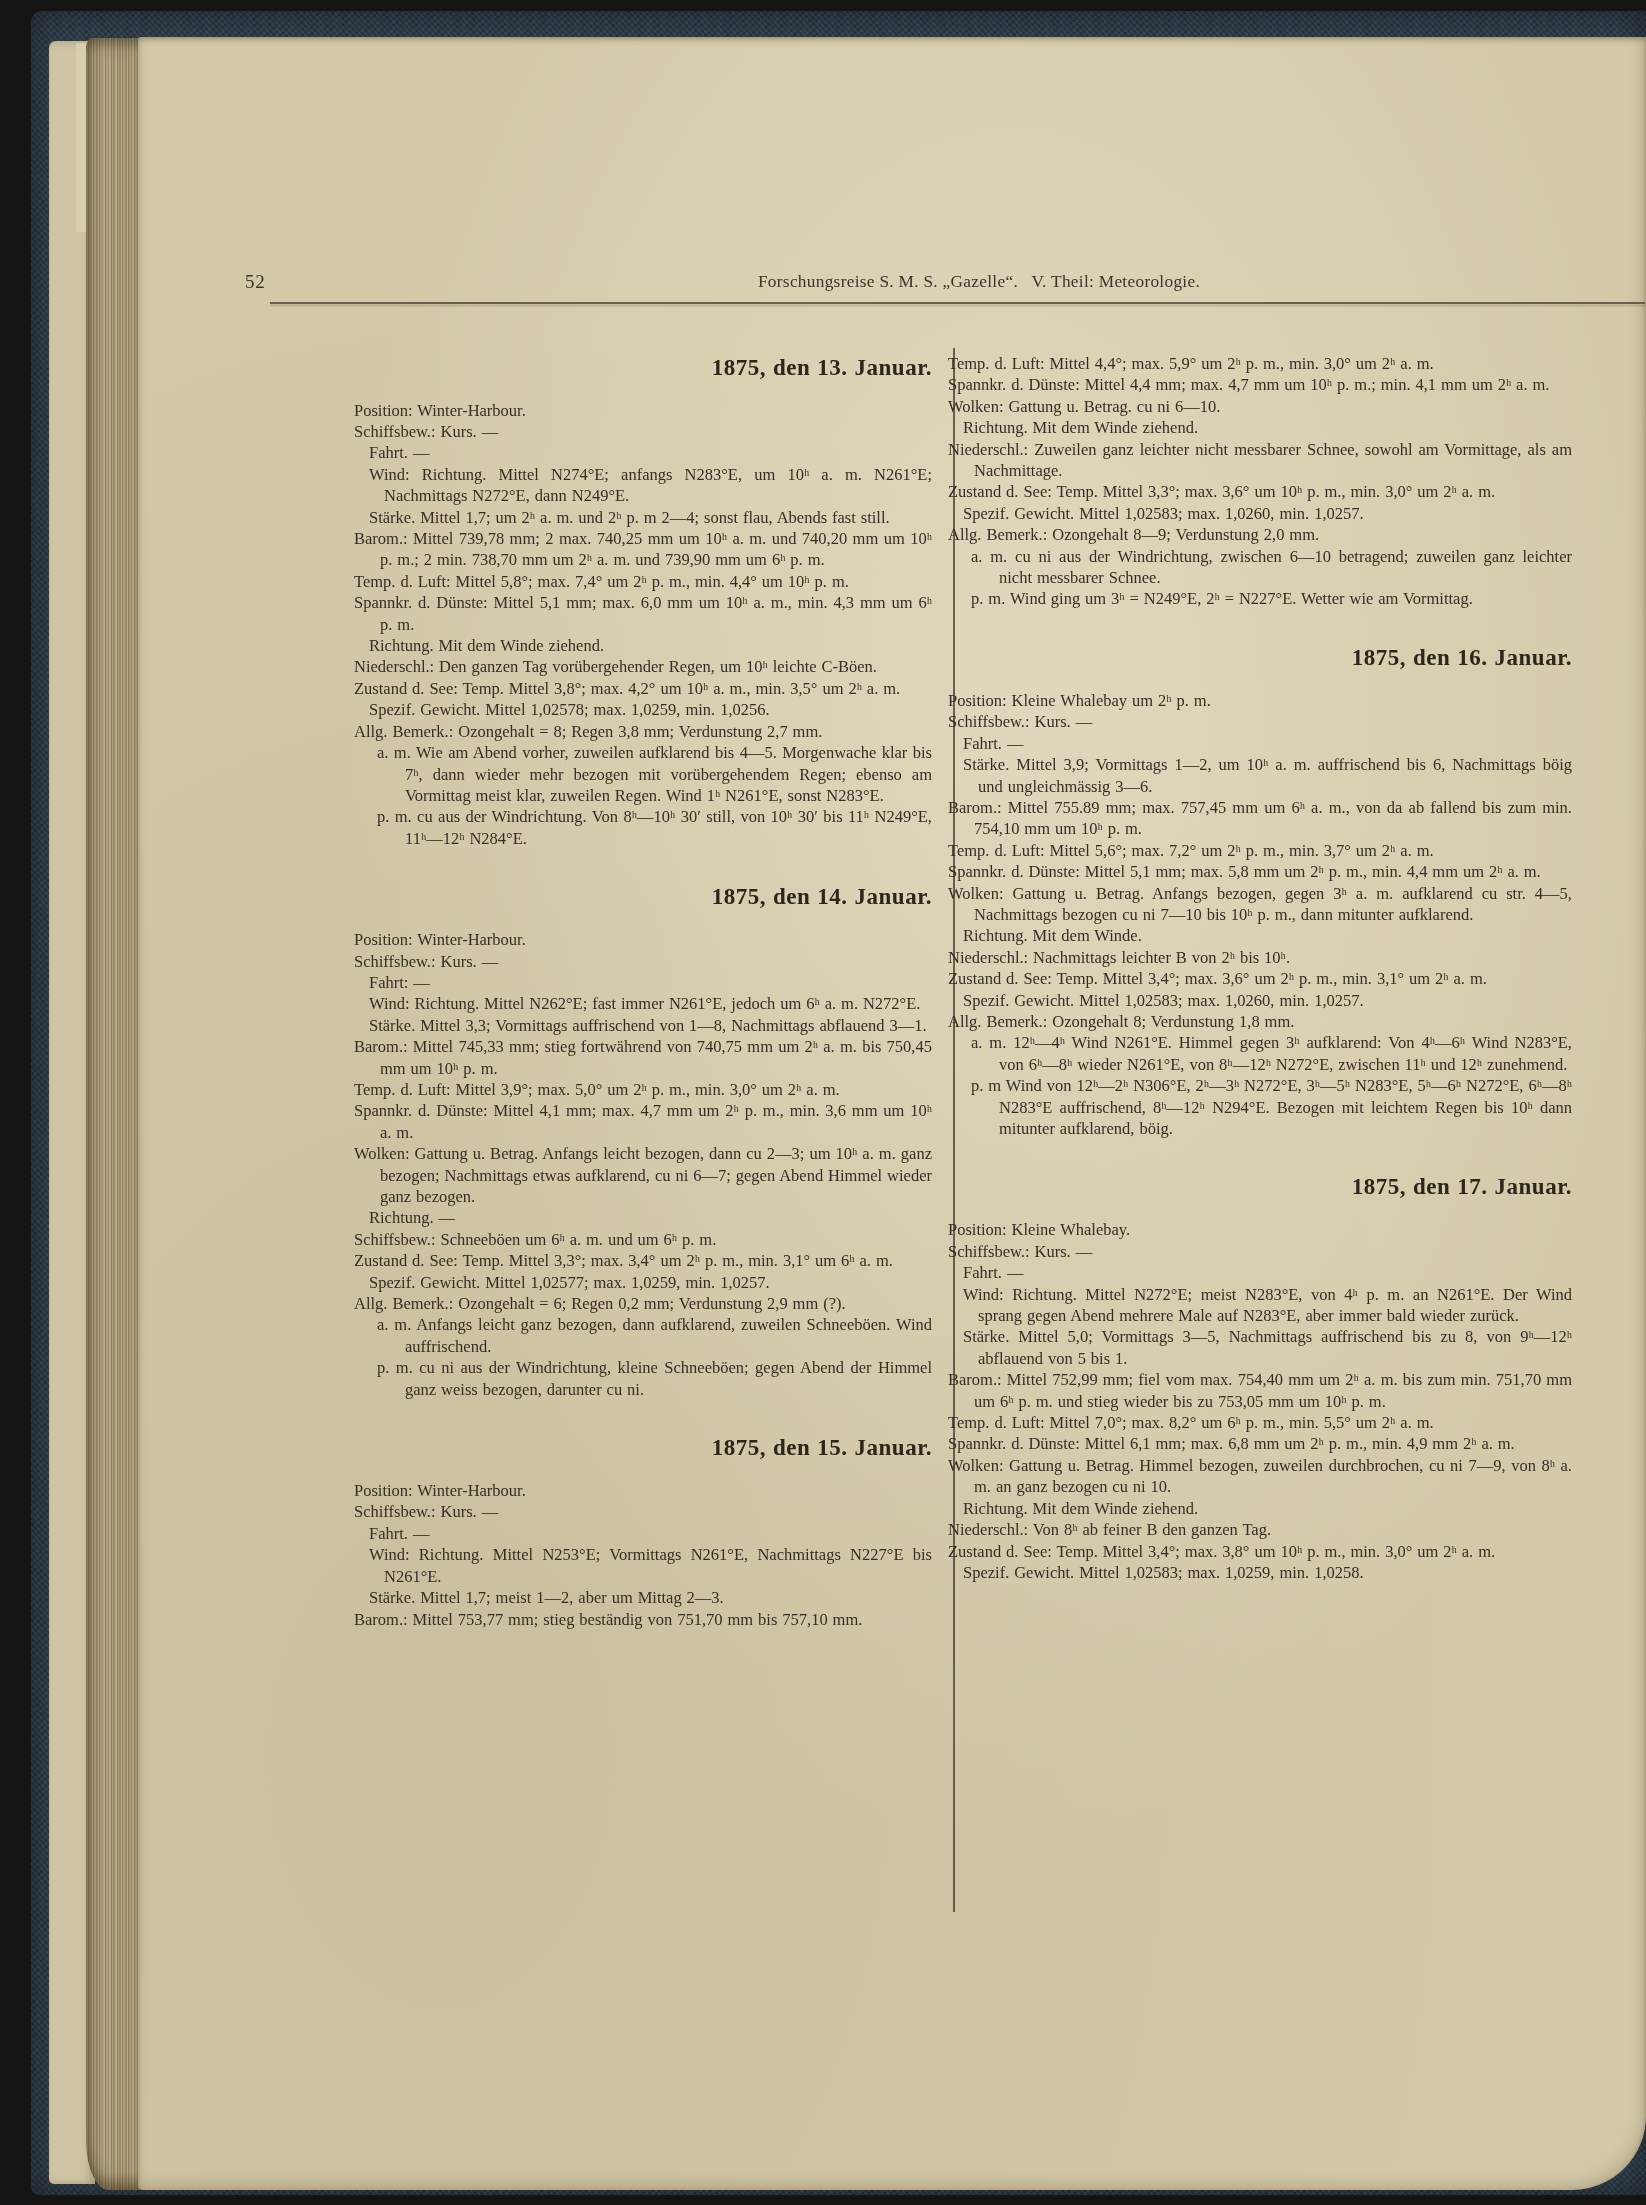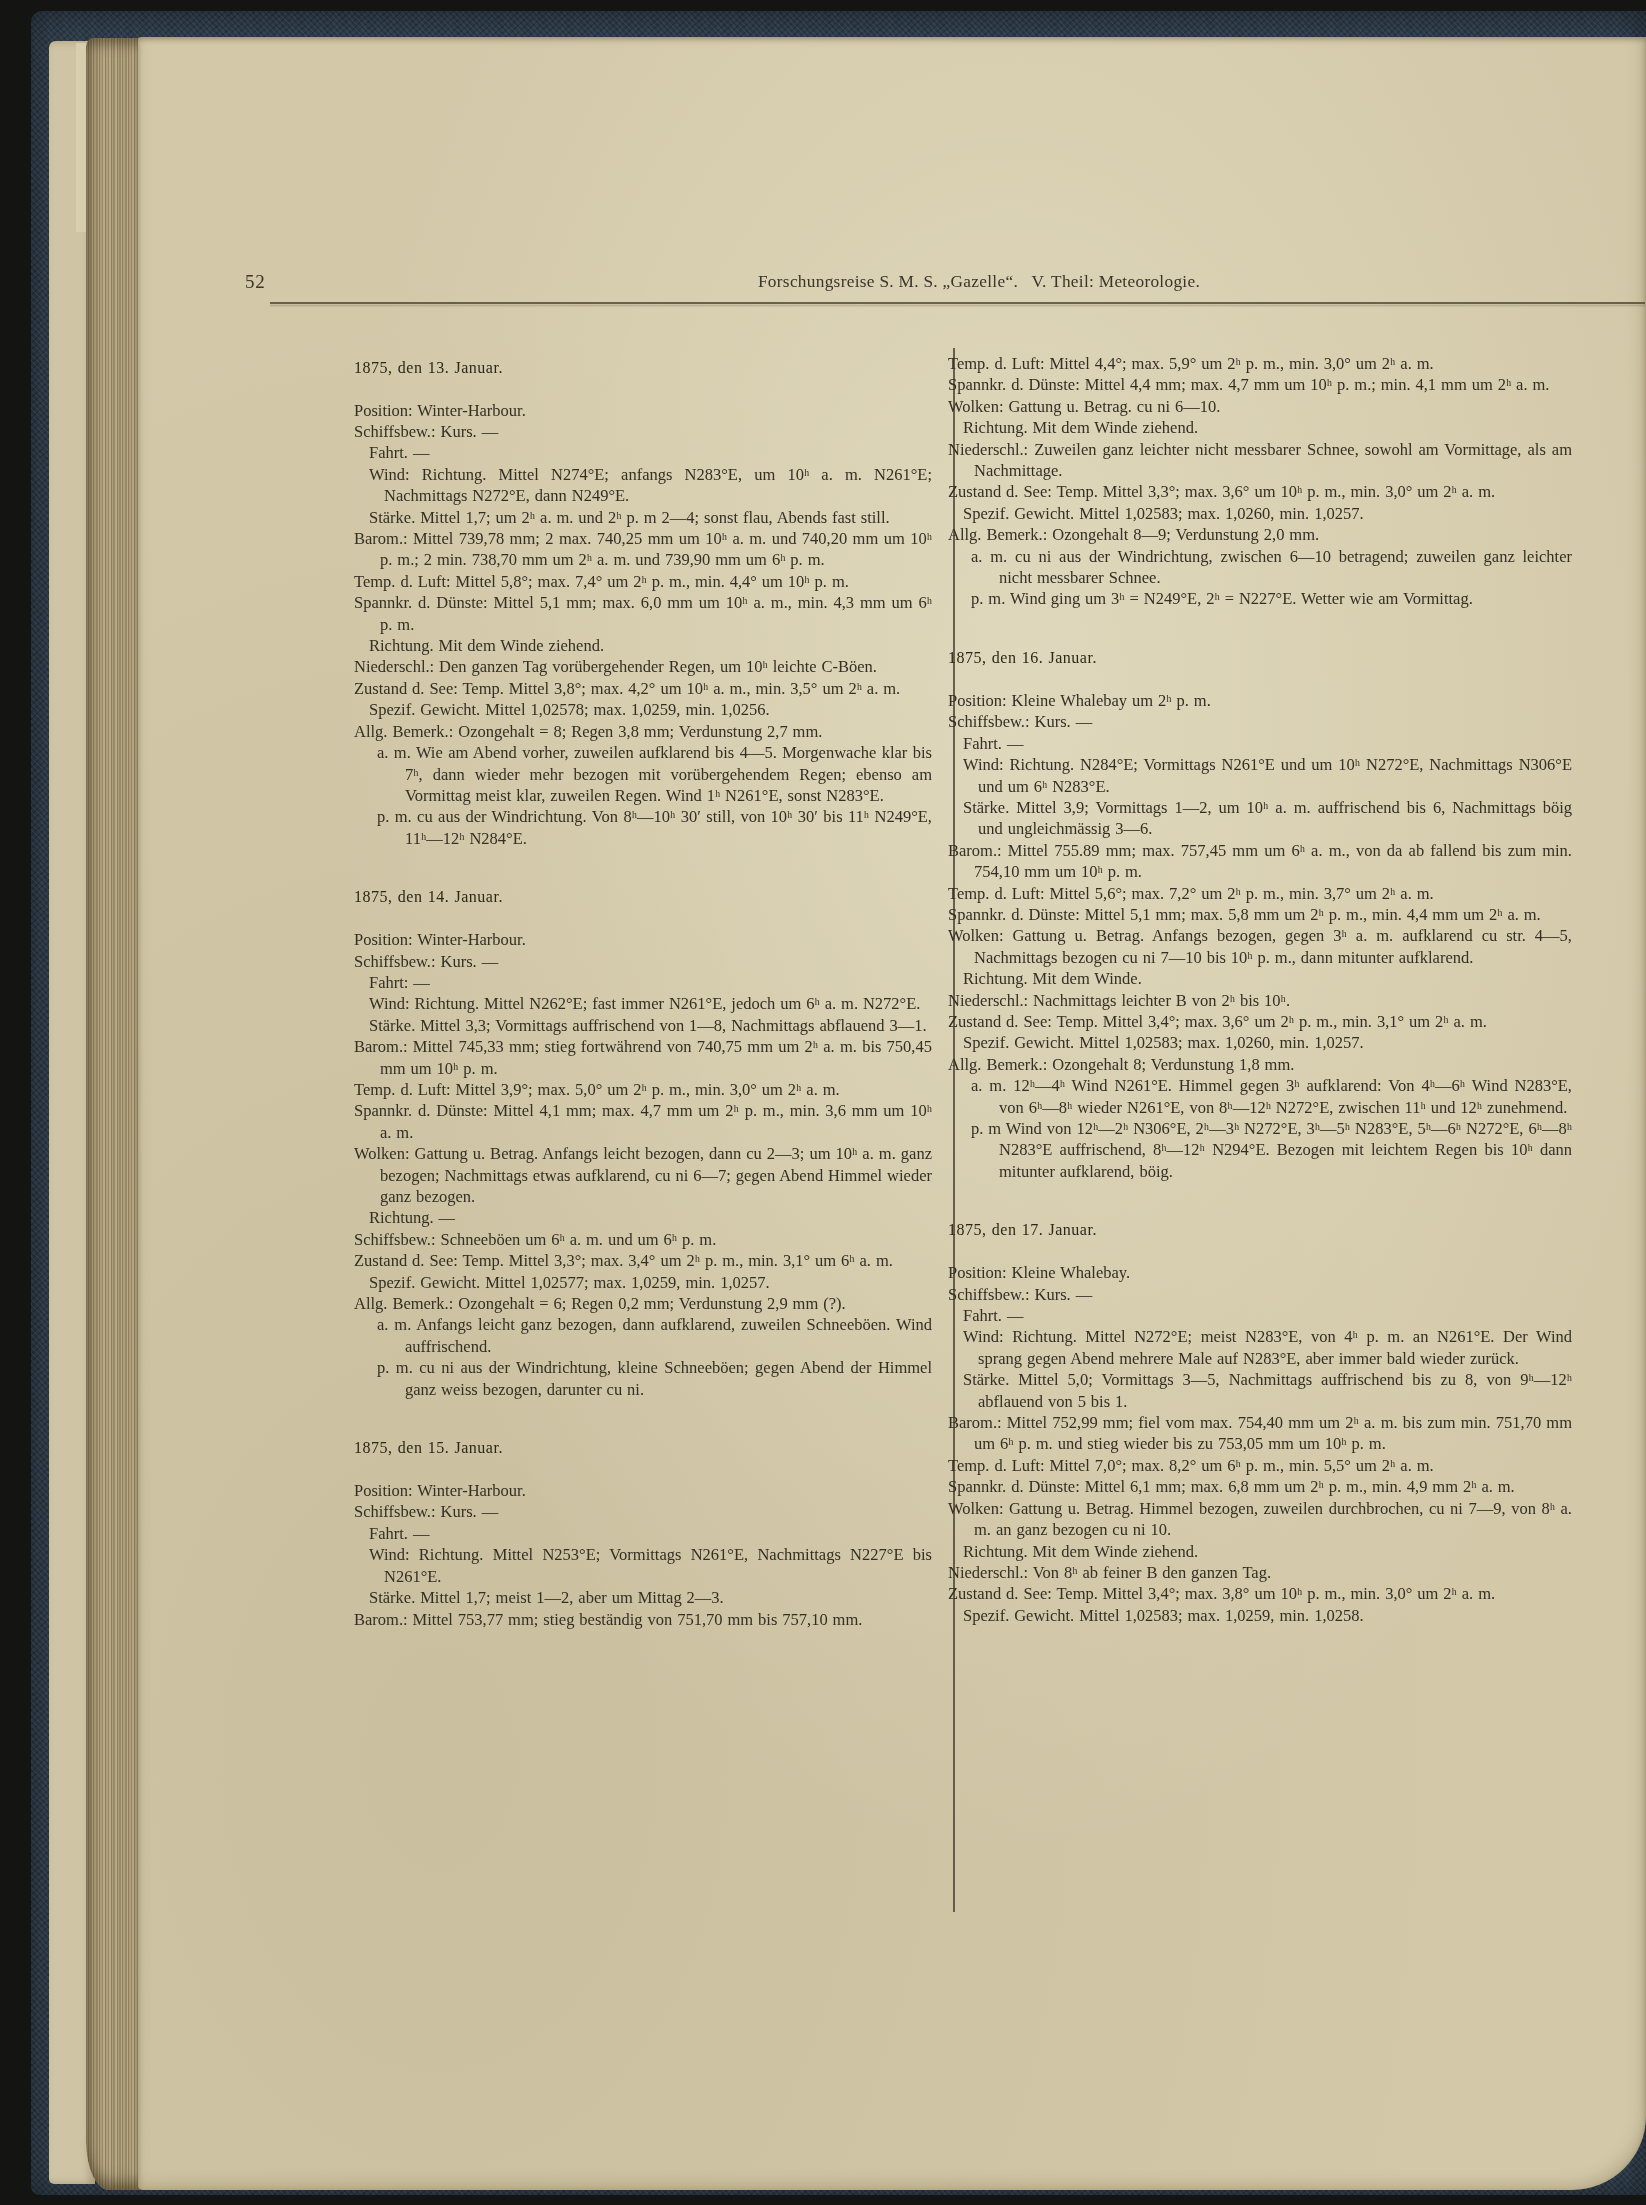--- a/index.html
+++ b/index.html
@@ -74,21 +74,21 @@
     background:#4a4232;opacity:.8;
   }
   .col{
     position:absolute;top:316px;
     font-size:16.5px;line-height:21.4px;
     word-spacing:0.8px;
   }
   .col-left{left:216px;width:578px;}
   .col-right{left:810px;width:624px;}
   .date-heading{
-    text-align:left;font-weight:normal;font-size:16px;line-height:25px;
+    text-align:right;font-weight:bold;font-size:23px;line-height:25px;
     letter-spacing:0.5px;color:#2b2719;
     margin:35px 0 20px 0;
   }
   .date-heading:first-child{margin-top:1.6px;}
   .par{text-align:justify;margin:0;color:#332f25;}
   .ind0{padding-left:26px;text-indent:-26px;}
   .ind1{padding-left:30px;text-indent:-15px;}
   .ind2{padding-left:51px;text-indent:-28px;}
 </style>
 </head>
@@ -154,21 +154,20 @@
       <div class="par ind0">Niederschl.: Zuweilen ganz leichter nicht messbarer Schnee, sowohl am Vormittage, als am Nachmittage.</div>
       <div class="par ind0">Zustand d. See: Temp.  Mittel 3,3°; max. 3,6° um 10ʰ p. m., min. 3,0° um 2ʰ a. m.</div>
       <div class="par ind1">Spezif. Gewicht.  Mittel 1,02583; max. 1,0260, min. 1,0257.</div>
       <div class="par ind0">Allg. Bemerk.: Ozongehalt 8—9; Verdunstung 2,0 mm.</div>
       <div class="par ind2">a. m. cu ni aus der Windrichtung, zwischen 6—10 betragend; zuweilen ganz leichter nicht messbarer Schnee.</div>
       <div class="par ind2">p. m. Wind ging um 3ʰ = N249°E, 2ʰ = N227°E.  Wetter wie am Vormittag.</div>
       <div class="date-heading">1875, den 16. Januar.</div>
       <div class="par ind0">Position: Kleine Whalebay um 2ʰ p. m.</div>
       <div class="par ind0">Schiffsbew.: Kurs. —</div>
       <div class="par ind1">Fahrt. —</div>
-      <div class="par ind1">Wind: Richtung.  N284°E; Vormittags N261°E und um 10ʰ N272°E, Nachmittags N306°E und um 6ʰ N283°E.</div>
       <div class="par ind1">Stärke.  Mittel 3,9; Vormittags 1—2, um 10ʰ a. m. auffrischend bis 6, Nachmittags böig und ungleichmässig 3—6.</div>
       <div class="par ind0">Barom.: Mittel 755.89 mm; max. 757,45 mm um 6ʰ a. m., von da ab fallend bis zum min. 754,10 mm um 10ʰ p. m.</div>
       <div class="par ind0">Temp. d. Luft: Mittel 5,6°; max. 7,2° um 2ʰ p. m., min. 3,7° um 2ʰ a. m.</div>
       <div class="par ind0">Spannkr. d. Dünste: Mittel 5,1 mm; max. 5,8 mm um 2ʰ p. m., min. 4,4 mm um 2ʰ a. m.</div>
       <div class="par ind0">Wolken: Gattung u. Betrag.  Anfangs bezogen, gegen 3ʰ a. m. aufklarend cu str. 4—5, Nachmittags bezogen cu ni 7—10 bis 10ʰ p. m., dann mitunter aufklarend.</div>
       <div class="par ind1">Richtung.  Mit dem Winde.</div>
       <div class="par ind0">Niederschl.: Nachmittags leichter B von 2ʰ bis 10ʰ.</div>
       <div class="par ind0">Zustand d. See: Temp.  Mittel 3,4°; max. 3,6° um 2ʰ p. m., min. 3,1° um 2ʰ a. m.</div>
       <div class="par ind1">Spezif. Gewicht.  Mittel 1,02583; max. 1,0260, min. 1,0257.</div>
       <div class="par ind0">Allg. Bemerk.:  Ozongehalt 8; Verdunstung 1,8 mm.</div>

